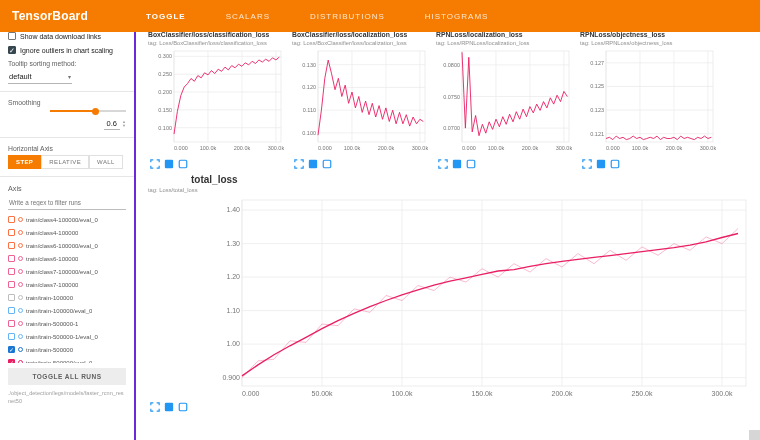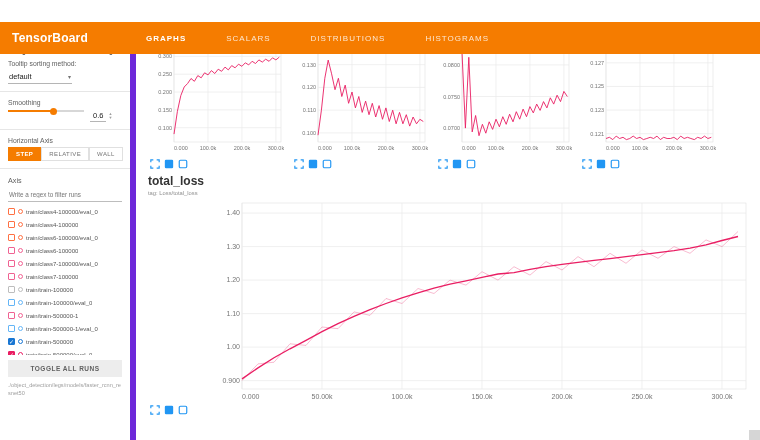--- a/index.html
+++ b/index.html
@@ -2,39 +2,39 @@
 <html><head>
 <meta charset="utf-8">
 <style>
   * { margin:0; padding:0; box-sizing:border-box; }
   html,body { width:760px; height:440px; overflow:hidden; background:#fff;
     font-family:"Liberation Sans", sans-serif; }
   .app { position:relative; width:760px; height:440px; }
 
   
   .header { position:absolute; top:0; left:0; right:0; height:25px; background:#f57c00;
-    display:flex; align-items:center; padding:16px 12px; z-index:5;margin-top:22px; }
+    display:flex; align-items:center; padding:16px 12px; z-index:5; }
   .logo { color:#fff; font-size:12px; font-weight:bold; margin-right:58px; letter-spacing:.2px; }
   .tabs { display:flex; gap:40px; }
   .tab { color:rgba(255,255,255,.82); font-size:8px; letter-spacing:1px; cursor:pointer; }
   .tab.active { color:#fff; font-weight:bold; }
 
   
   .sidebar { position:absolute; top:25px; left:0; bottom:0; width:136px; background:#fff;
-    border-right:6px solid #6d28d9; padding:7px 8px; font-size:7px; color:#212121; }
+    border-right:2px solid #6d28d9; padding:7px 8px; font-size:7px; color:#212121; }
   .cb-row { display:flex; align-items:center; gap:4px; margin-bottom:6px; cursor:pointer; }
   .cb { width:8px; height:8px; border:1px solid #757575; border-radius:1px; flex:none;
     font-size:7px; line-height:7px; color:#fff; text-align:center; }
   .cb.checked { background:#37474f; border-color:#37474f; }
   .sec-label { color:#616161; font-size:6.8px; margin:5px 0 3px; }
   .select { display:flex; align-items:center; justify-content:space-between; width:64px;
     border-bottom:1px solid #b5b5b5; padding:2px 1px; font-size:7.5px; cursor:pointer; }
   .caret { color:#757575; font-size:6px; }
   .divider { border-top:1px solid #e6e6e6; margin:7px -8px; }
-  .slider-row { display:flex; align-items:flex-start; gap:6px; margin-top:4px; }
+  .slider-row { display:flex; align-items:flex-end; gap:6px; margin-top:4px;flex-direction:column; }
   .slider { position:relative; width:76px; height:2px;
     background:linear-gradient(to right,#f57c00 0 60%,#d7d7d7 60% 100%); cursor:pointer; }
   .thumb { position:absolute; left:60%; top:50%; width:7px; height:7px; margin:-3.5px 0 0 -3.5px;
     border-radius:50%; background:#f57c00; }
   .spin-box { display:flex; align-items:center; gap:2px; }
   .spin-val { border-bottom:1px solid #b5b5b5; font-size:7.5px; padding:1px 3px; min-width:14px; text-align:center; }
   .spin-arrows { display:flex; flex-direction:column; font-size:4px; color:#9e9e9e; line-height:4px; cursor:pointer; }
   .axis-btns { display:flex; margin-top:2px; }
   .axis-btn { font-size:6px; letter-spacing:.4px; padding:3px 7px; border:1px solid #e0e0e0;
     color:#757575; background:#fff; cursor:pointer; }
@@ -62,33 +62,33 @@
     color:#666; cursor:text; }
   .charts-row { display:flex; gap:6px; padding:6px 4px 0 12px; }
   .card { width:138px; flex:none; }
   .card-title { font-size:6.8px; font-weight:bold; color:#333; line-height:1.2;
     white-space:nowrap; overflow:hidden; }
   .card-tag { font-size:5.8px; color:#909090; margin:1px 0 1px; white-space:nowrap; overflow:hidden; }
   svg text { font-family:"Liberation Sans", sans-serif; }
   .chart-toolbar { display:flex; gap:4px; padding:2px 0 0 2px; align-items:center; }
   .chart-toolbar .icon { display:inline-flex; cursor:pointer; }
   .big-card { padding:5px 0 0 12px; }
-  .big-card .card-title { font-size:12px; }
+  .big-card .card-title { font-size:10px;margin-left:43px; }
   .big-svg { margin-left:58px; display:block; }
   .corner { position:absolute; right:0; bottom:0; width:11px; height:10px; background:#d6d6d6; }
 </style>
 </head>
 <body>
 
 <div class="app">
 
   <div class="header">
     <div class="logo">TensorBoard</div>
     <div class="tabs">
-        <div class="tab active">GRAPHS</div>
+        <div class="tab active">TOGGLE</div>
         <div class="tab">SCALARS</div>
         <div class="tab">DISTRIBUTIONS</div>
         <div class="tab">HISTOGRAMS</div>
       </div>
   </div>
 
   <div class="sidebar">
     <div class="cb-row">
       <span class="cb"></span>
       <span>Show data download links</span>

